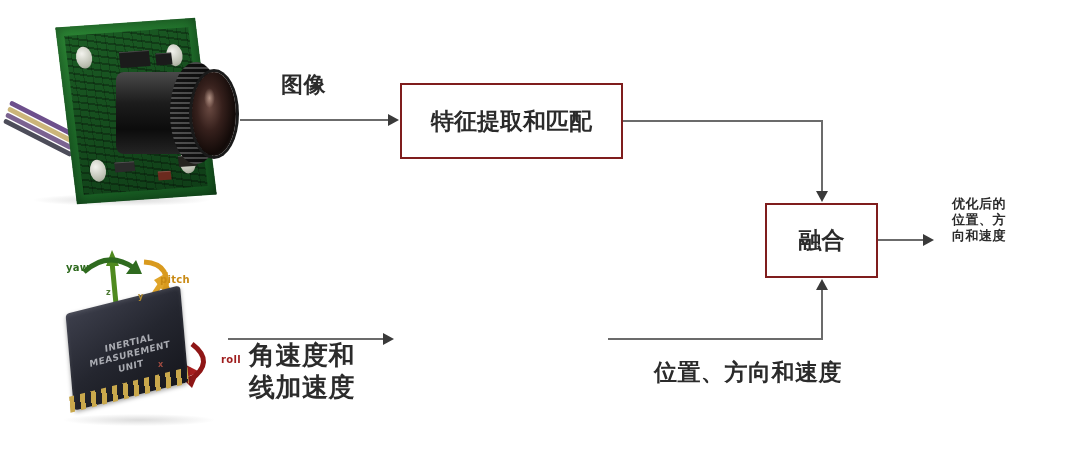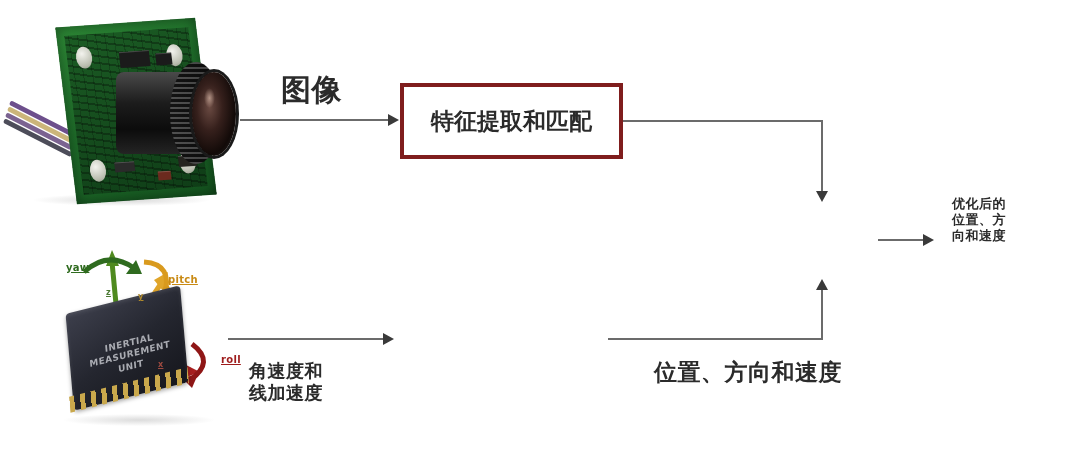--- a/index.html
+++ b/index.html
@@ -24,21 +24,21 @@
     color: #2b2b2b;
     font-weight: bold;
     line-height: 1.22;
     white-space: pre-line;
     letter-spacing: 0.5px;
   }
 
   
   .pbox {
     position: absolute;
-    border: 4px solid #7f1d1d;
+    border: 2px solid #7f1d1d;
     background: #ffffff;
     display: flex;
     align-items: center;
     justify-content: center;
     color: #2b2b2b;
     font-weight: bold;
     box-sizing: border-box;
   }
 
   
@@ -199,24 +199,23 @@
     letter-spacing: .5px;
     transform: rotate(-14deg) skewX(-9deg);
     text-align: center;
     opacity: .82;
   }
   .ax-label {
     position: absolute;
     font-size: 10px;
     font-weight: bold;
     letter-spacing: .3px;
-    text-decoration: underline;
   }
   .ax-yaw   { left: 26px;  top: 24px;  color:#2f6b1f; }
-  .ax-pitch { left: 128px; top: 36px;  color:#c98a14; }
+  .ax-pitch { left: 120px; top: 36px;  color:#c98a14; }
   .ax-roll  { left: 152px; top: 116px; color:#9e1b1b;padding-left:29px; }
   .ax-z { left: 66px; top: 50px; color:#4c7a34; font-size:8px; }
   .ax-y { left: 98px; top: 54px; color:#b08a2c; font-size:8px; }
   .ax-x { left: 118px; top: 122px; color:#9e4a40; font-size:8px; }
 
   
   .vis-hidden { position:absolute; width:1px; height:1px; overflow:hidden; clip:rect(0 0 0 0); }
 </style>
 </head>
 <body>
@@ -282,40 +281,43 @@
     <div class="ax-label ax-yaw">yaw</div>
     <div class="ax-label ax-pitch">pitch</div>
     <div class="ax-label ax-roll">roll</div>
     <div class="ax-label ax-z">z</div>
     <div class="ax-label ax-y">y</div>
     <div class="ax-label ax-x">x</div>
   </div>
 
   <div class="hline" style="left:240px; top:119px; width:150px;"></div>
   <div class="arrow-r" style="left:388px; top:114px;"></div>
-  <div class="label" style="left:281px; top:72px; font-size:30px;">图像</div>
+  <div class="label" style="left:281px; top:72px; font-size:22px;">图像</div>
 
   <div class="pbox" style="left:400px; top:83px; width:223px; height:76px; font-size:23px;">
     <span>特征提取和匹配</span>
   </div>
 
   <div class="hline" style="left:623px; top:120px; width:200px;"></div>
   <div class="vline" style="left:821px; top:120px; height:72px;"></div>
   <div class="arrow-d" style="left:816px; top:191px;"></div>
 
+  <div class="pbox" style="left:765px; top:203px; width:113px; height:75px; font-size:23px;">
+    <span>融合</span>
+  </div>
 
   <div class="hline" style="left:878px; top:239px; width:47px;"></div>
   <div class="arrow-r" style="left:923px; top:234px;"></div>
   <div class="label" style="left:952px; top:196px; font-size:13px;">优化后的
 位置、方
 向和速度</div>
 
   <div class="hline" style="left:228px; top:338px; width:157px;"></div>
   <div class="arrow-r" style="left:383px; top:333px;"></div>
-  <div class="label" style="left:249px; top:360px; font-size:18px;">角速度和
+  <div class="label" style="left:249px; top:340px; font-size:26px;">角速度和
 线加速度</div>
 
 
   <div class="hline" style="left:608px; top:338px; width:215px;"></div>
   <div class="vline" style="left:821px; top:290px; height:50px;"></div>
   <div class="arrow-u" style="left:816px; top:279px;"></div>
   <div class="label" style="left:654px; top:358px; font-size:23px;">位置、方向和速度</div>
 
   <h1 class="vis-hidden">视觉惯性里程计数据流程图</h1>
 </div>

